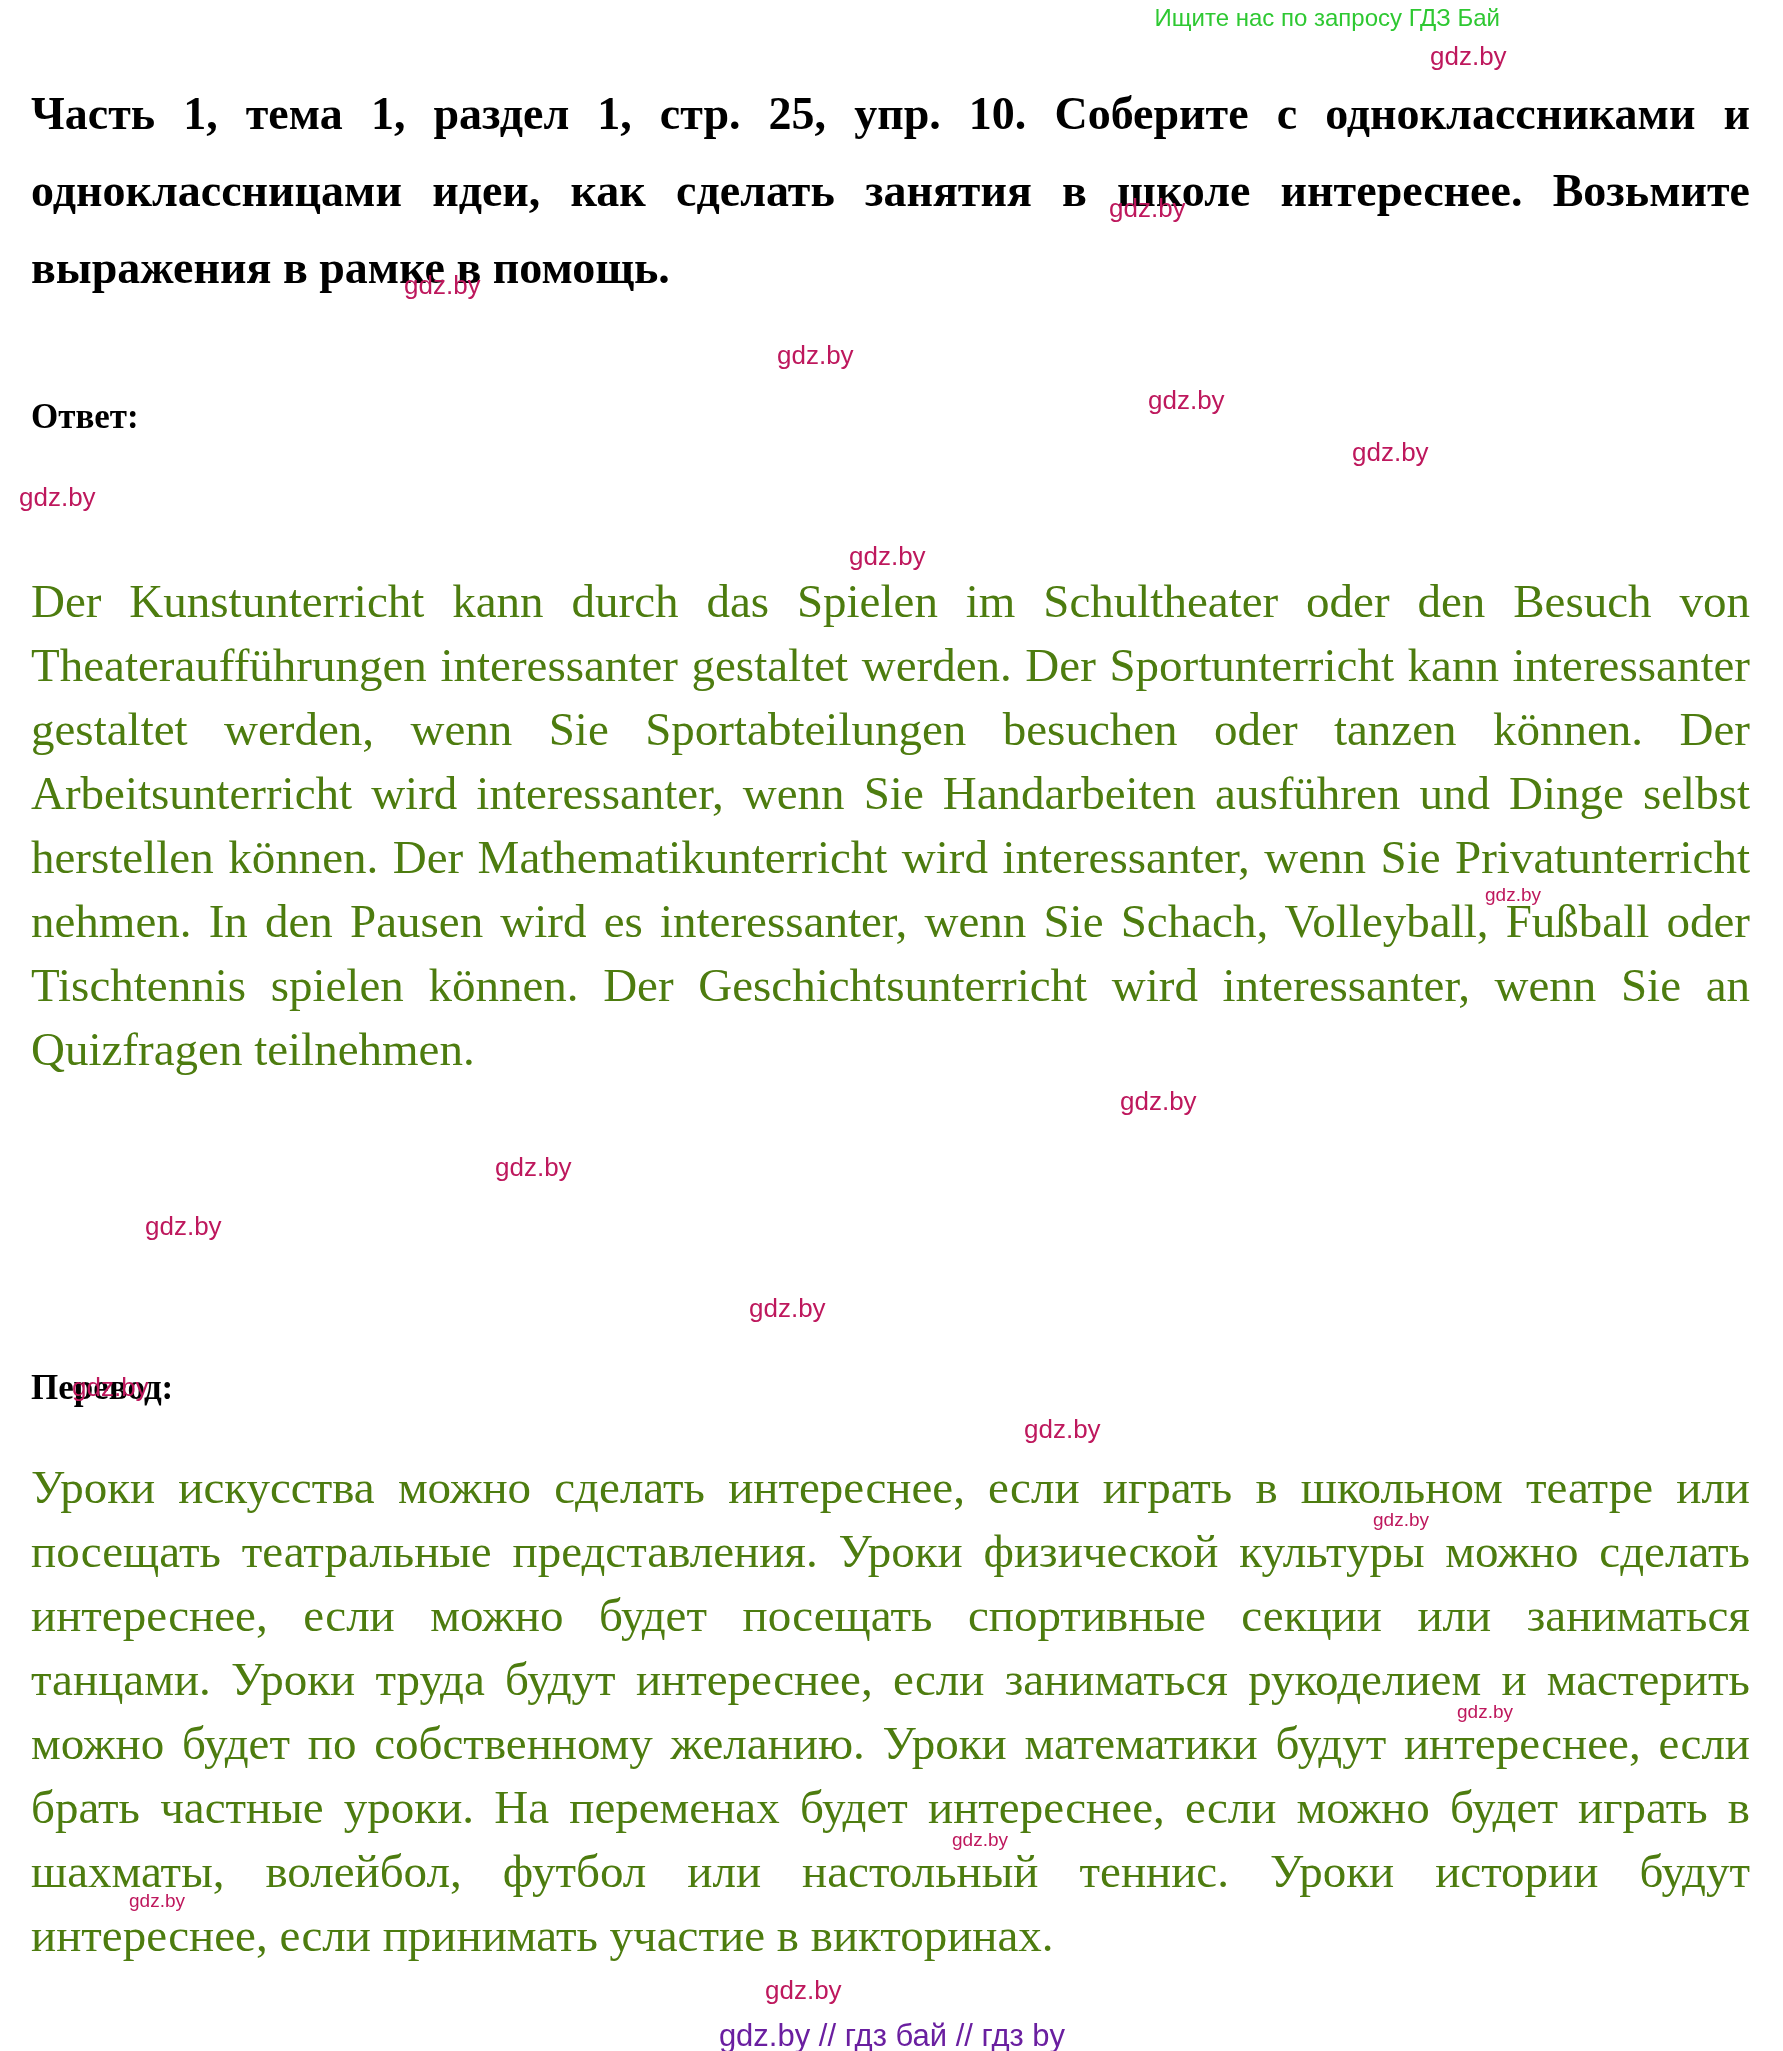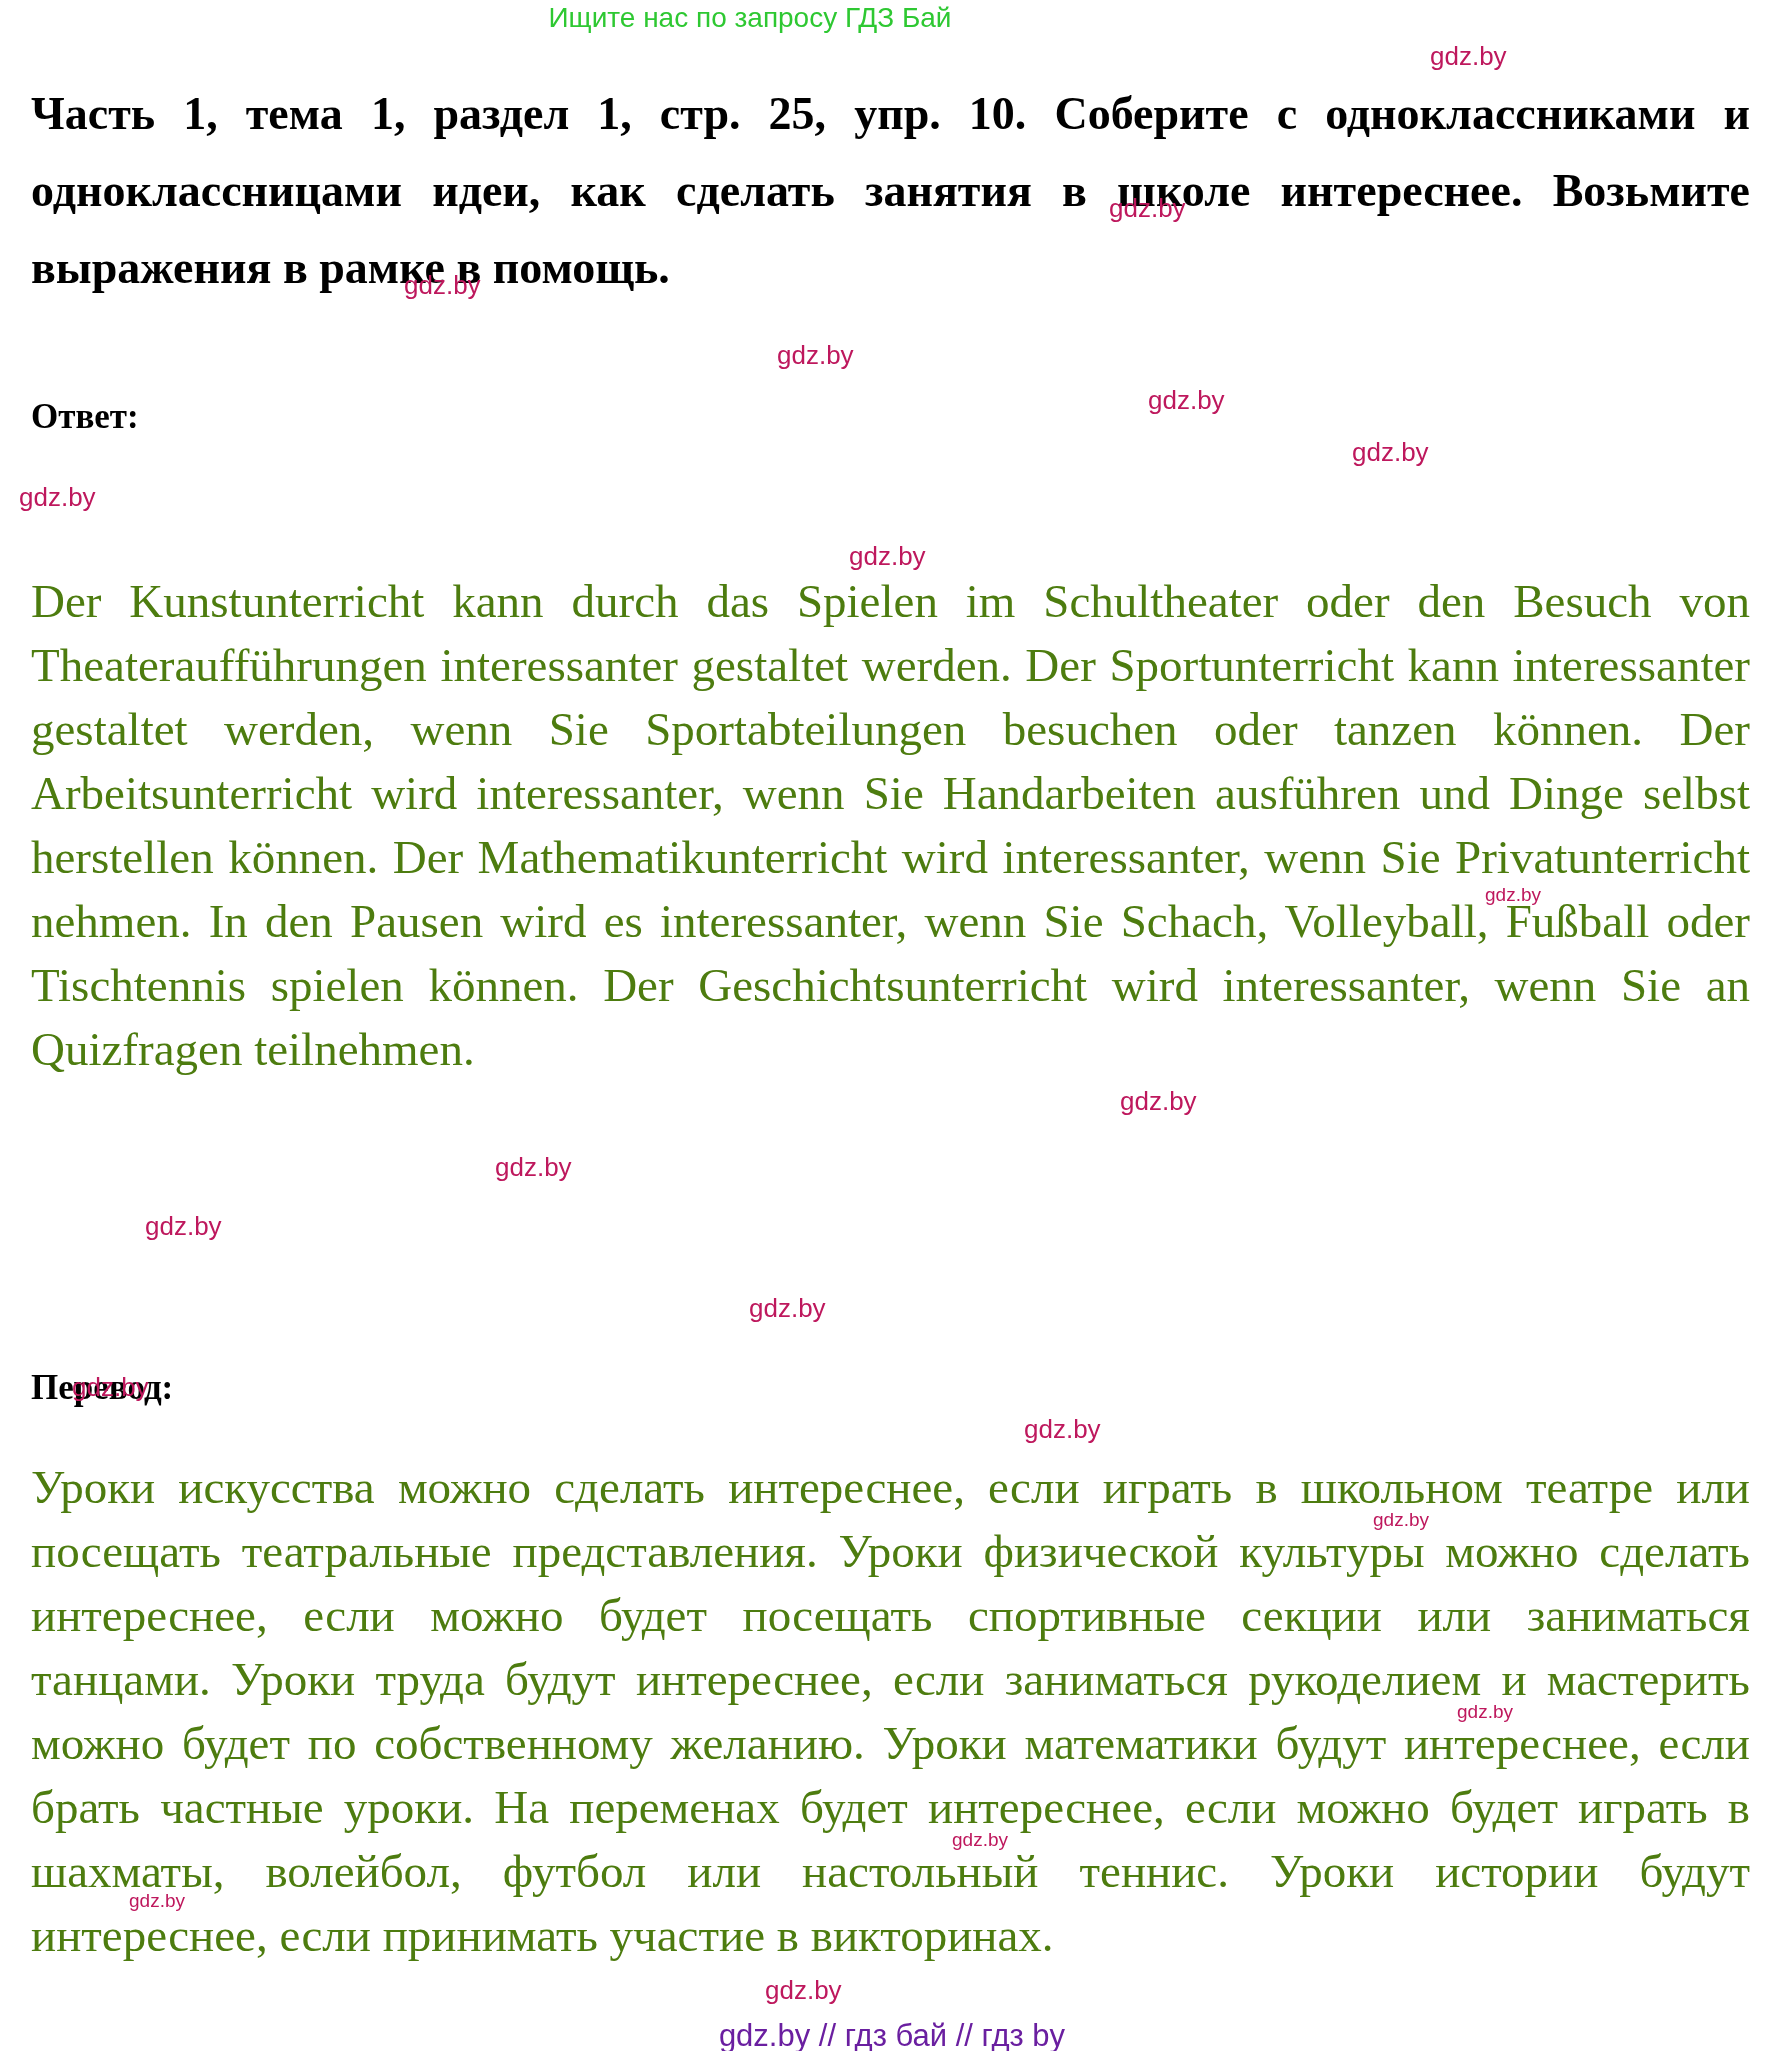--- a/index.html
+++ b/index.html
@@ -1,18 +1,18 @@
 <!DOCTYPE html>
 <html style="font-size:14px"><head>
 <meta charset="utf-8">
 <style>
   html, body { margin:0; padding:0; background:#ffffff; }
   body { width:1784px; height:2052px; position:relative; overflow:hidden; }
-  .top-banner { position:absolute; left:0; width:1500px; top:0; text-align:center;
-    font-family:"Liberation Sans", sans-serif; font-size:28px; color:#2ec832; line-height:35px; }
+  .top-banner { position:absolute; left:0; width:1500px; top:0; text-align:right;
+    font-family:"Liberation Sans", sans-serif; font-size:24px; color:#2ec832; line-height:35px; }
   .title { position:absolute; left:31px; width:1719px; top:75px;
     font-family:"Liberation Serif", serif; font-weight:bold; font-size:46px; line-height:77px;
     text-align:justify; color:#000; }
   .heading { position:absolute; left:31px; font-family:"Liberation Serif", serif; font-weight:bold;
     font-size:35px; color:#000; line-height:52px; }
   .para { position:absolute; left:31px; width:1719px; font-family:"Liberation Serif", serif;
     font-size:47px; line-height:64px; text-align:justify; color:#4d7c0f; }
   .wm { position:absolute; font-family:"Liberation Sans", sans-serif; font-size:26px; color:#be185d; line-height:28px; }
   .wm.small { font-size:19px; line-height:21px; }
   .footer { position:absolute; left:0; width:1784px; top:2018px; text-align:center;

